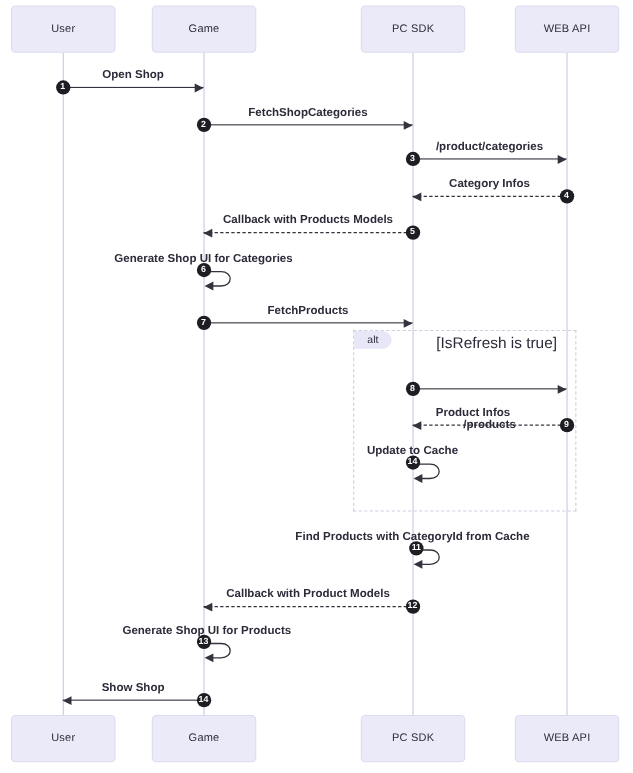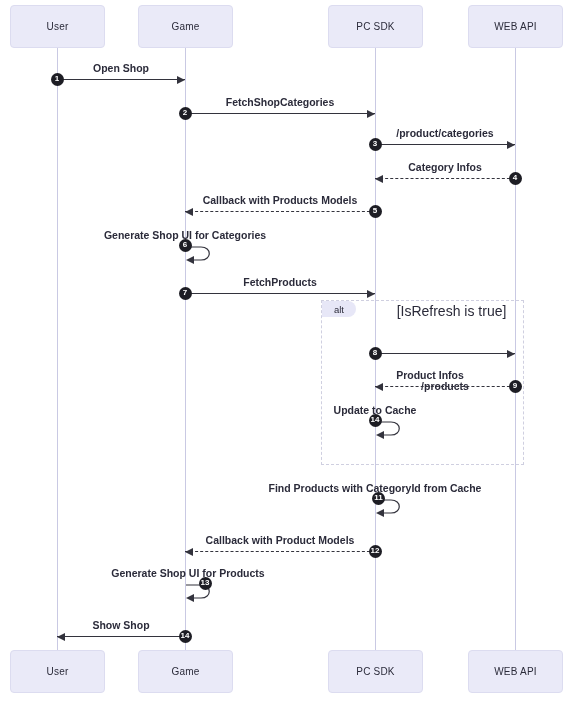--- a/index.html
+++ b/index.html
@@ -230,21 +230,21 @@
       <div class="arrow-head left" style="top: 547.5px; left: 185px;"></div>
       <div class="msg-label" style="left: 185px; top: 534px; width: 190px;">Callback with Product Models</div>
       <div class="step-marker" style="left: 368.5px; top: 544.5px;">12</div>
     </div>
     <div style="position: absolute; left: 0px; top: 0px; width: 100%; height: 0px;">
       <svg class="self-loop" width="34" height="25" style="left: 185px; top: 583px;">
         <path d="M 1 2 L 16 2 C 27 2 27 15 16 15 L 4 15" fill="none" stroke="#33333d" stroke-width="1.2"></path>
         <polygon points="1,15 9,11 9,19" fill="#33333d"></polygon>
       </svg>
       <div class="msg-label" style="left: 38px; top: 567px; width: 300px;">Generate Shop UI for Products</div>
-      <div class="step-marker" style="left: 178.5px; top: 576.5px; margin-left: 20px;">13</div>
+      <div class="step-marker" style="left: 178.5px; top: 576.5px;">13</div>
     </div>
     <div style="position: absolute; left: 0px; top: 0px; width: 100%; height: 0px;">
       <div class="msg-line" style="left: 57px; top: 636px; width: 128px;"></div>
       <div class="arrow-head left" style="top: 632.5px; left: 57px;"></div>
       <div class="msg-label" style="left: 57px; top: 619px; width: 128px;">Show Shop</div>
       <div class="step-marker" style="left: 178.5px; top: 629.5px;">14</div>
     </div>
   </div>
 
 </body></html>

